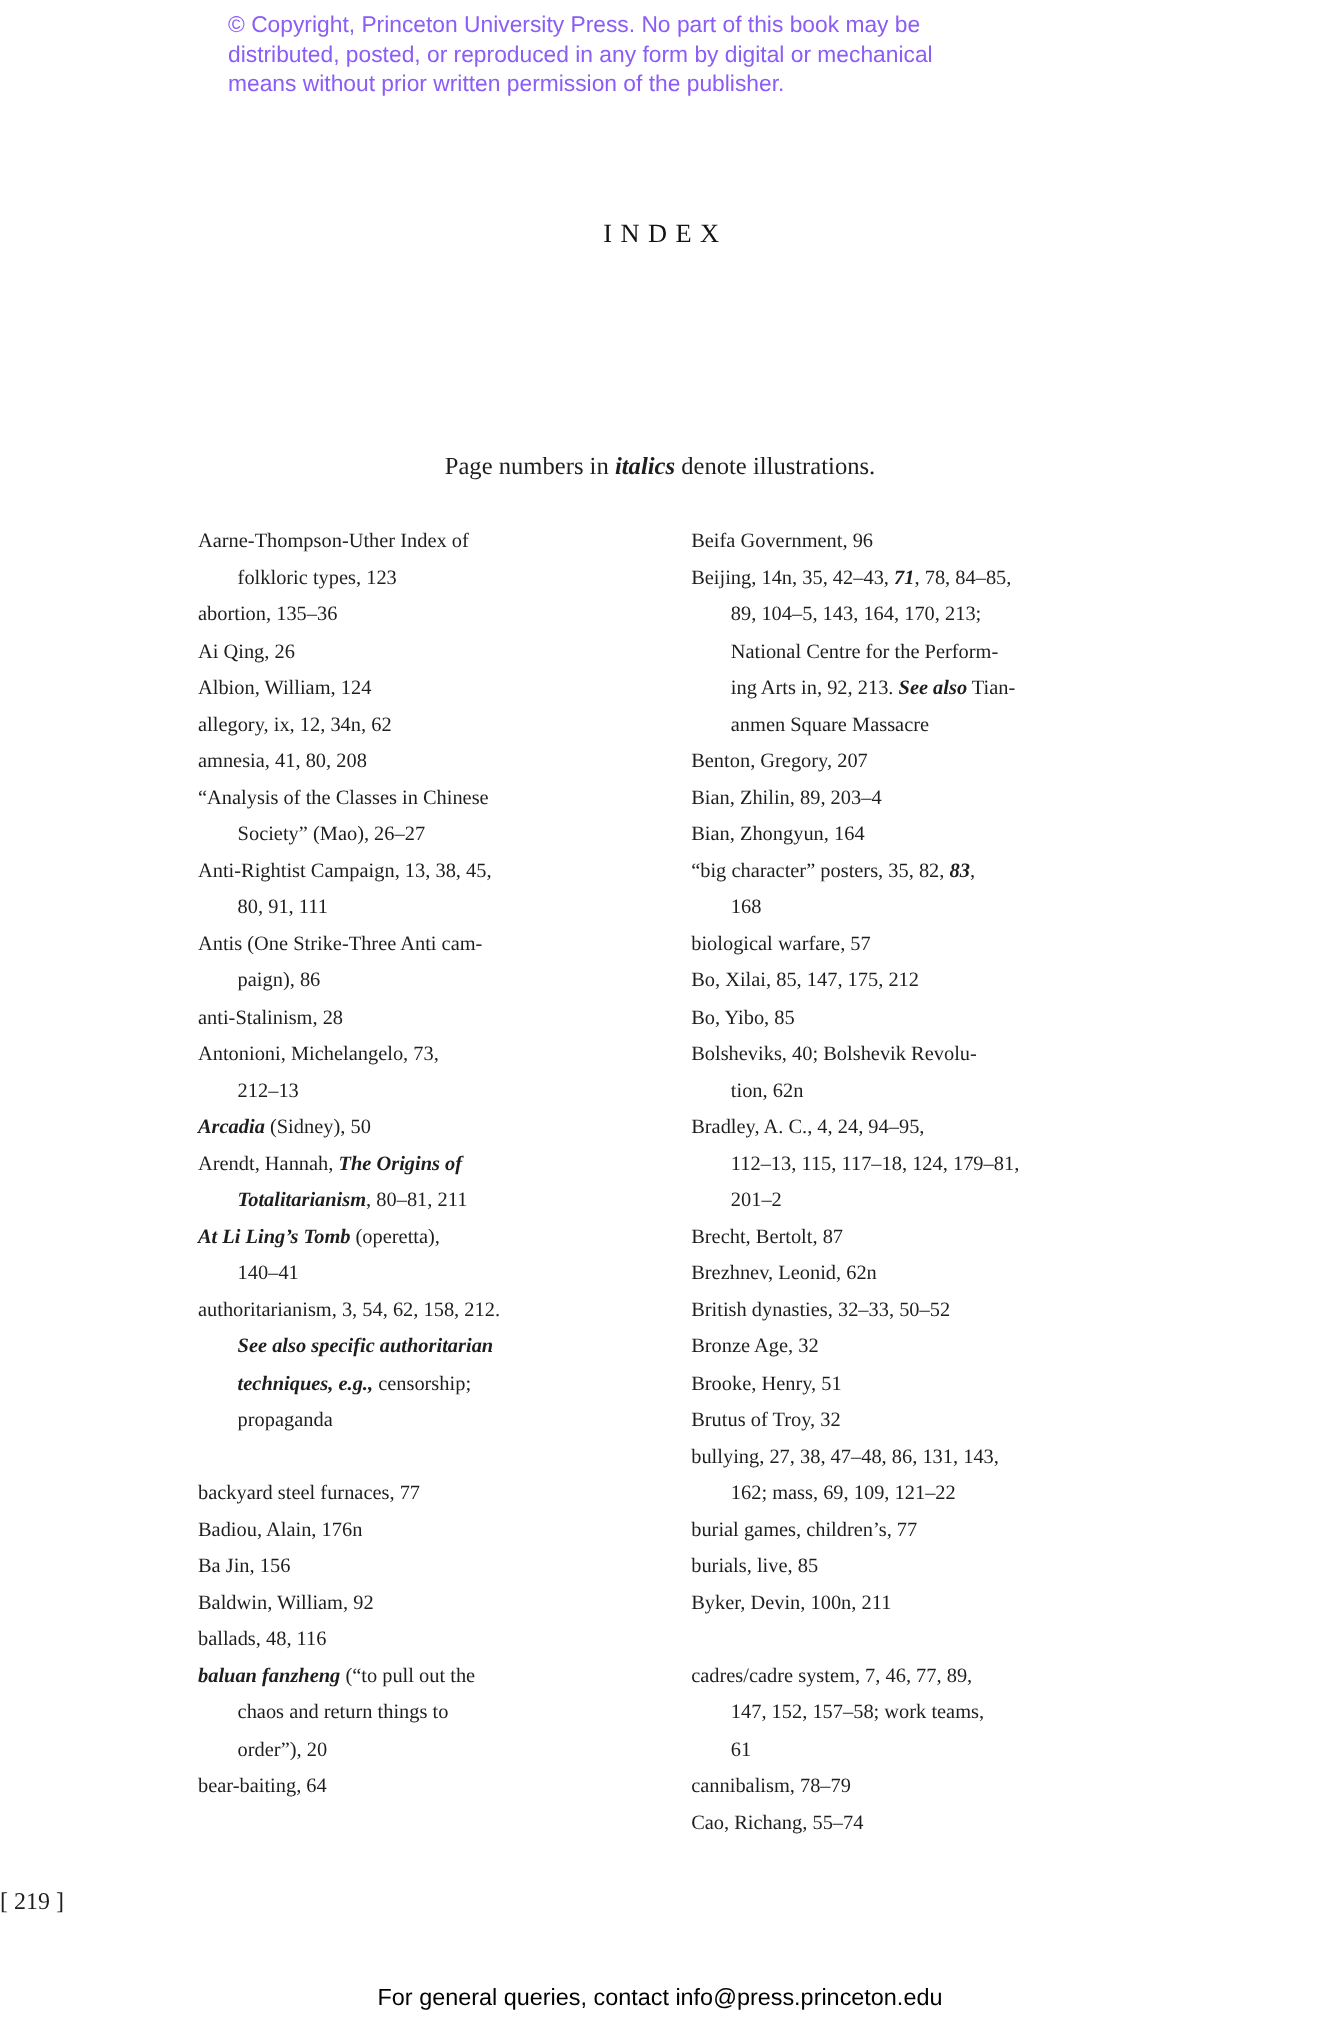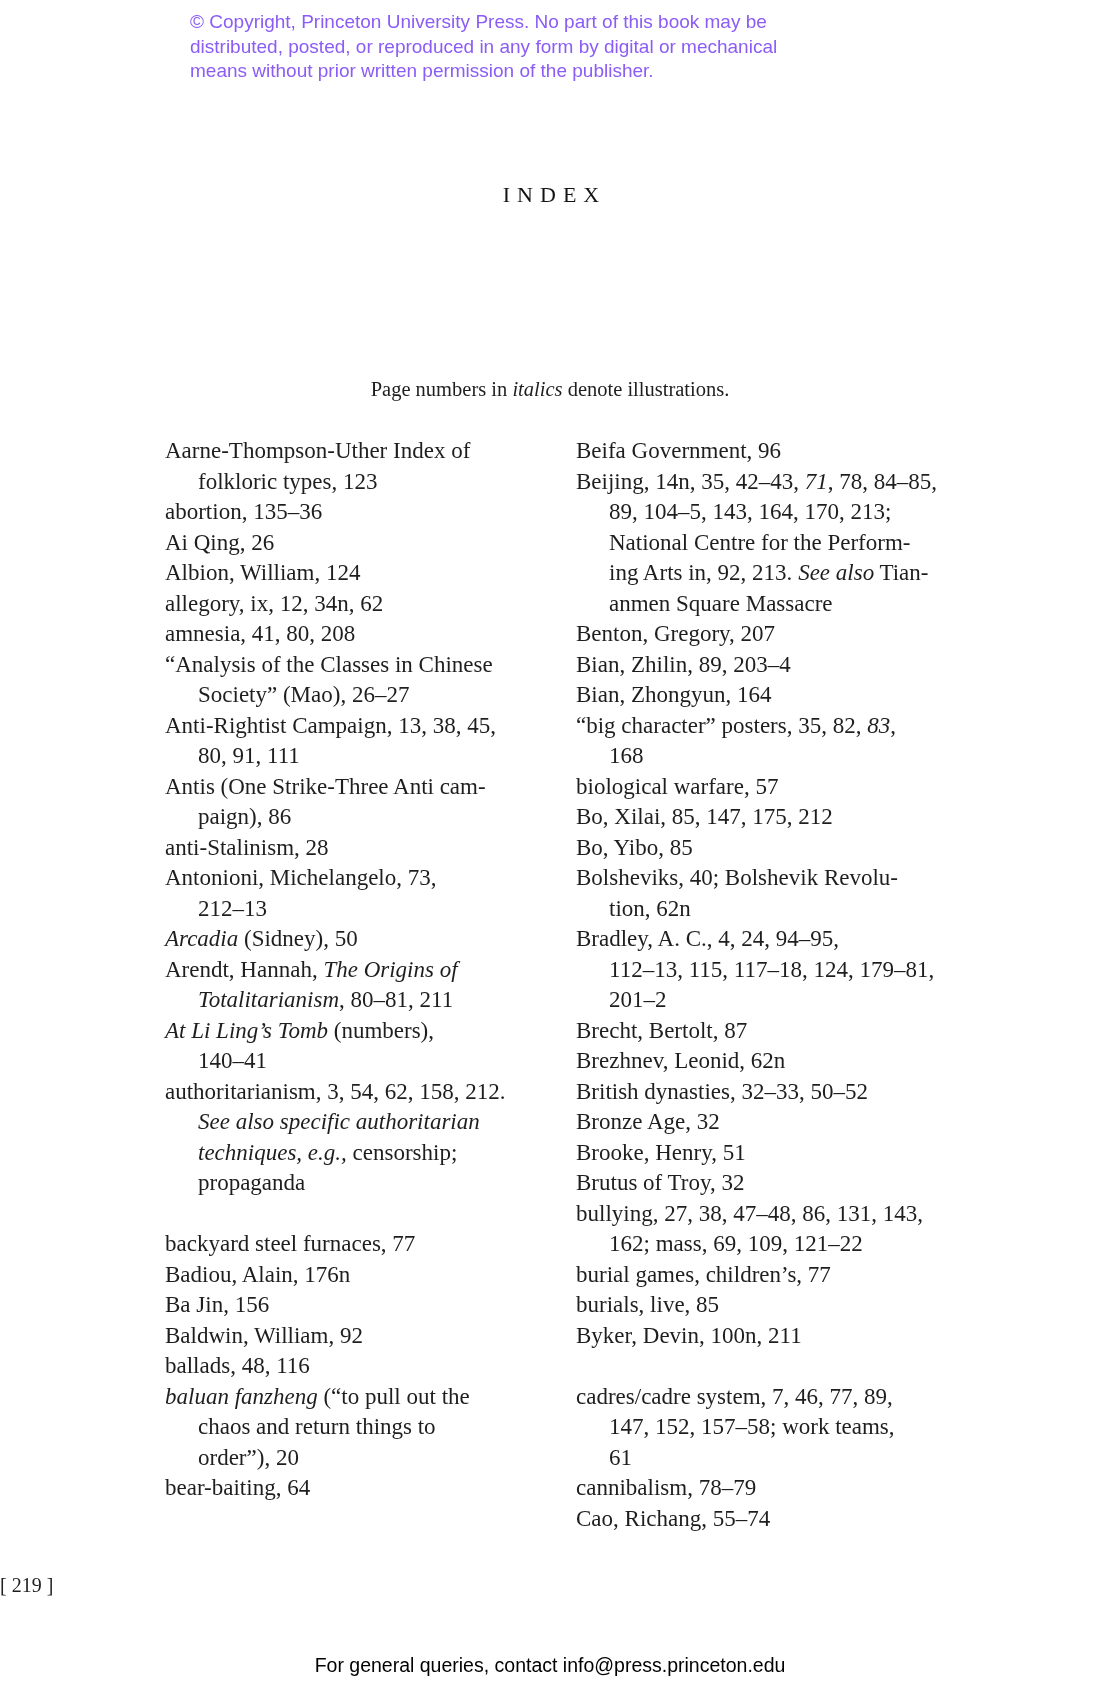--- a/index.html
+++ b/index.html
@@ -37,29 +37,29 @@
     position:absolute;
     left:0; top:378px;
     width:1100px;
     text-align:center;
     font-size:20.5px;
     color:#1e1e1e;
   }
   .col {
     position:absolute;
     top:436px;
-    font-size:23px;
+    font-size:17px;
     line-height:30.5px;
   }
   .col-left  { left:165px; width:360px; }
   .col-right { left:576px; width:375px; }
   .entry.gap { margin-top:30.5px; }
   .line { white-space:nowrap; }
   .line.ind { padding-left:33px; }
-  .it { font-style:italic; }
+  .it { font-style:italic;font-weight:bold; }
   .folio {
     position:absolute;
     left:0; top:1574px;
     width:1100px;
     text-align:left;
     font-size:20px;
     color:#1e1e1e;
   }
   .contact {
     position:absolute;
@@ -126,21 +126,21 @@
         <div class="line ind"><span>212–13</span></div>
       </div>
       <div class="entry">
         <div class="line"><span class="it">Arcadia</span><span> (Sidney), 50</span></div>
       </div>
       <div class="entry">
         <div class="line"><span>Arendt, Hannah, </span><span class="it">The Origins of</span></div>
         <div class="line ind"><span class="it">Totalitarianism</span><span>, 80–81, 211</span></div>
       </div>
       <div class="entry">
-        <div class="line"><span class="it">At Li Ling’s Tomb</span><span> (numbers),</span></div>
+        <div class="line"><span class="it">At Li Ling’s Tomb</span><span> (operetta),</span></div>
         <div class="line ind"><span>140–41</span></div>
       </div>
       <div class="entry">
         <div class="line"><span>authoritarianism, 3, 54, 62, 158, 212.</span></div>
         <div class="line ind"><span class="it">See also specific authoritarian</span></div>
         <div class="line ind"><span class="it">techniques, e.g.,</span><span> censorship;</span></div>
         <div class="line ind"><span>propaganda</span></div>
       </div>
       <div class="entry gap">
         <div class="line"><span>backyard steel furnaces, 77</span></div>

